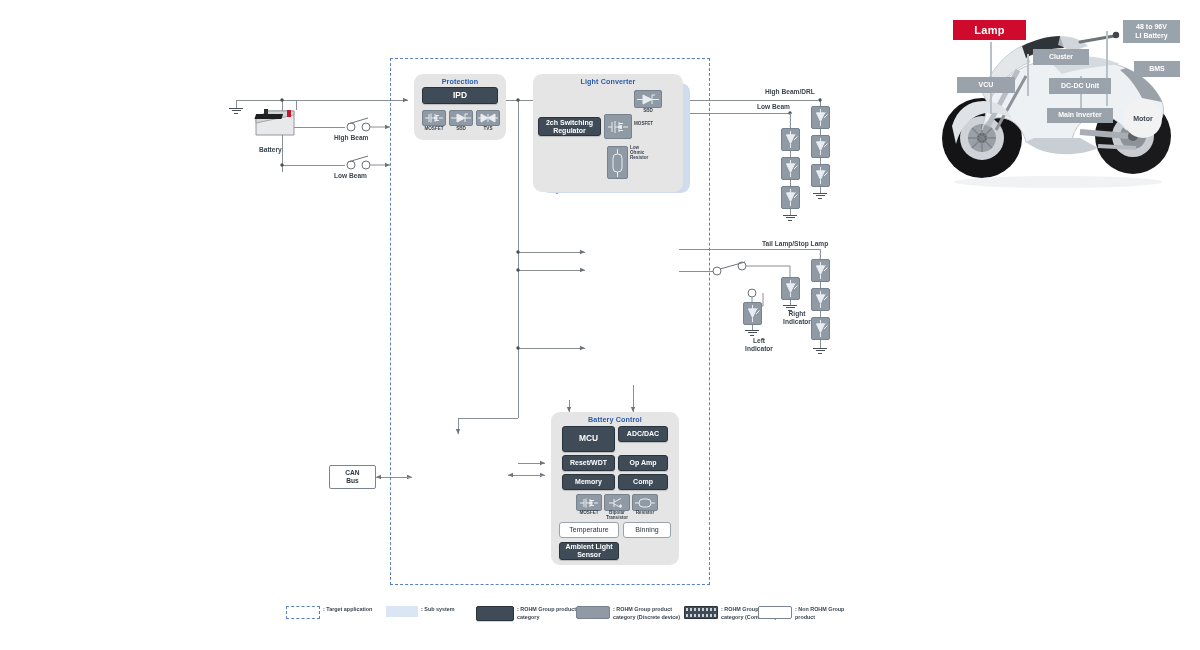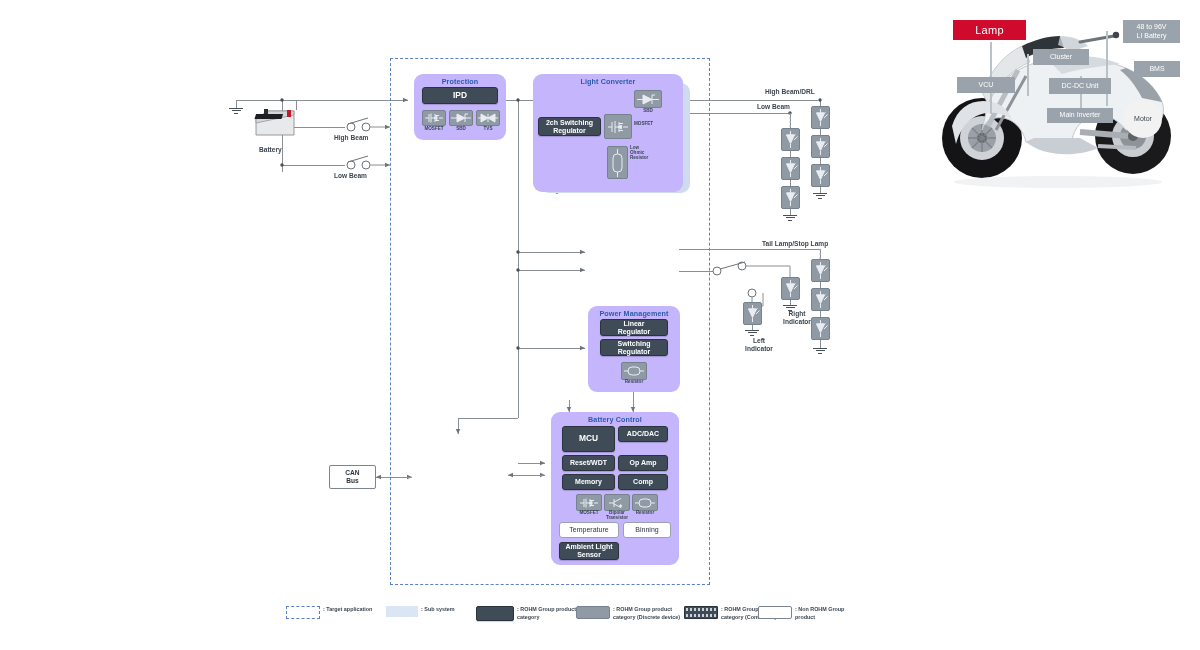--- a/index.html
+++ b/index.html
@@ -14,21 +14,21 @@
   
   .abs{position:absolute;box-sizing:border-box;}
 
   
   .target-app{
     border:1.6px dashed #5b7fc4;background:transparent;
   }
 
   
   .subsys{
-    background:#c4b5fd;border-radius:9px;
+    background:#e5e5e5;border-radius:9px;
   }
   .subsys-shadow{
     background:#cfdcee;border-radius:9px;
   }
   .subsys-title{
     position:absolute;left:0;right:0;top:3px;text-align:center;
     font-size:7.2px;font-weight:bold;color:#2c5ba8;letter-spacing:.1px;
     white-space:nowrap;
   }
 
@@ -94,21 +94,21 @@
   .chip{position:relative;background:#3f4b57;border:1px solid #2b343d;border-radius:1px;}
   .chip .pins{position:absolute;left:1px;right:1px;display:flex;justify-content:space-between;}
   .chip .pins.t{top:1px;}
   .chip .pins.b{bottom:1px;}
   .chip .pins i{display:block;width:1.6px;height:2.6px;background:#c9d2db;}
 
   
   .moto{position:absolute;left:930px;top:6px;width:265px;height:190px;}
   .callout{
     position:absolute;display:flex;align-items:center;justify-content:center;
-    font-size:7px;color:#ffffff;font-weight:normal;text-align:center;line-height:1.15;
+    font-size:7px;color:#ffffff;font-weight:bold;text-align:center;line-height:1.15;
     background:#9aa3ab;
   }
   .callout.red{background:#cf0a2c;font-size:11px;letter-spacing:.3px;}
   .callout.motor{background:#f2f2f2;color:#3b4650;border-radius:50%;}
   .lead{position:absolute;background:#b9c0c6;}
 </style>
 </head>
 <body>
 
 <div class="canvas">
@@ -424,37 +424,20 @@
             <rect x="4" y="6" width="9" height="18" rx="4"></rect>
           </g>
         </svg>
     </div>
     <div class="abs disc-lbl wrap" style="left:97px;top:72px;width:30px;text-align:left;white-space:pre-line;">Low
 Ohmic
 Resistor</div>
   </div>
 
 
-  <div class="abs subsys" style="left:588px;top:306px;width:92px;height:86px;">
-    <div class="subsys-title">Power Management</div>
-    <div class="abs prod" style="left:12px;top:13px;width:68px;height:17px;white-space:pre-line;">Linear
-Regulator</div>
-    <div class="abs prod" style="left:12px;top:33px;width:68px;height:17px;white-space:pre-line;">Switching
-Regulator</div>
-    <div class="abs disc" style="left:33px;top:56px;width:26px;height:18px;">
-      <svg width="22" height="14" viewBox="0 0 22 14">
-          <g stroke="#e9edf1" stroke-width="1" fill="none">
-        <path d="M1,7 h4"></path>
-            <path d="M17,7 h4"></path>
-            <rect x="5" y="3" width="12" height="8" rx="4"></rect>
-          </g>
-        </svg>
-    </div>
-    <div class="abs disc-lbl" style="left:33px;top:74px;width:26px;">Resistor</div>
-  </div>
 
 
   <div class="abs subsys" style="left:551px;top:412px;width:128px;height:153px;">
     <div class="subsys-title">Battery Control</div>
 
     <div class="abs prod big" style="left:11px;top:14px;width:53px;height:26px;">MCU</div>
     <div class="abs prod" style="left:67px;top:14px;width:50px;height:16px;">ADC/DAC</div>
 
     <div class="abs prod" style="left:11px;top:43px;width:53px;height:16px;">Reset/WDT</div>
     <div class="abs prod" style="left:67px;top:43px;width:50px;height:16px;">Op Amp</div>

